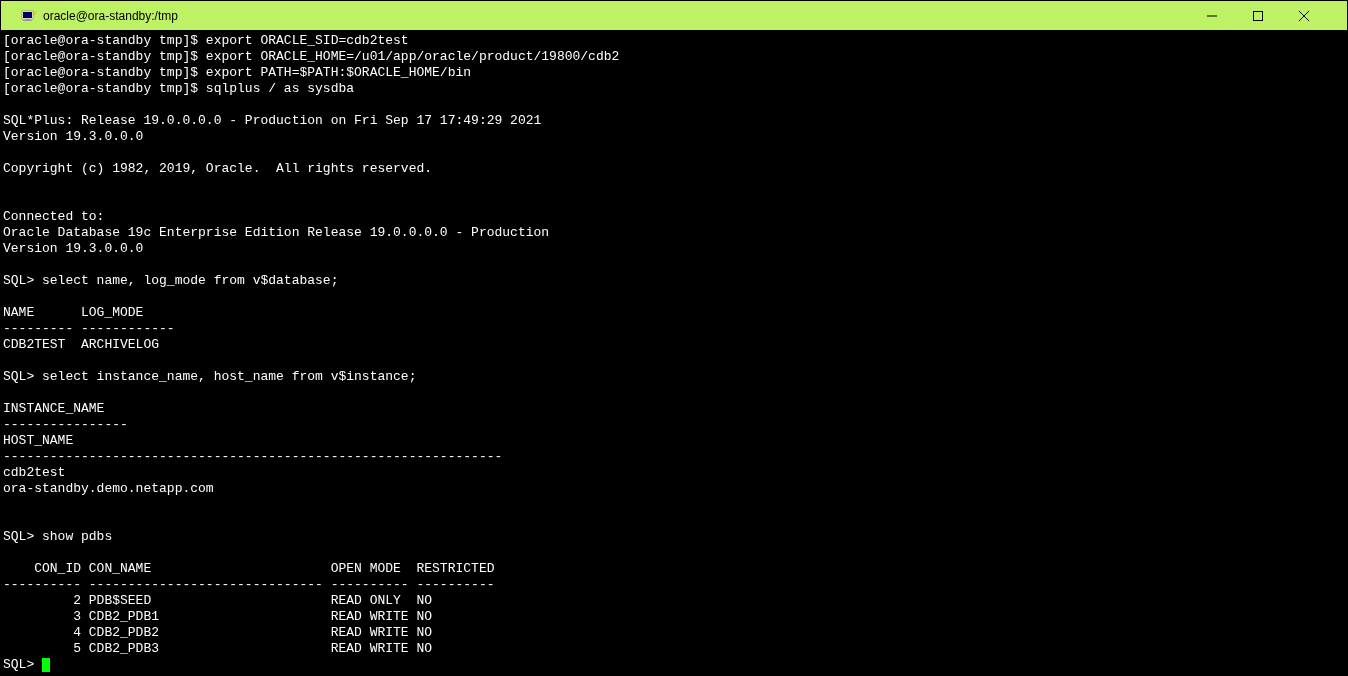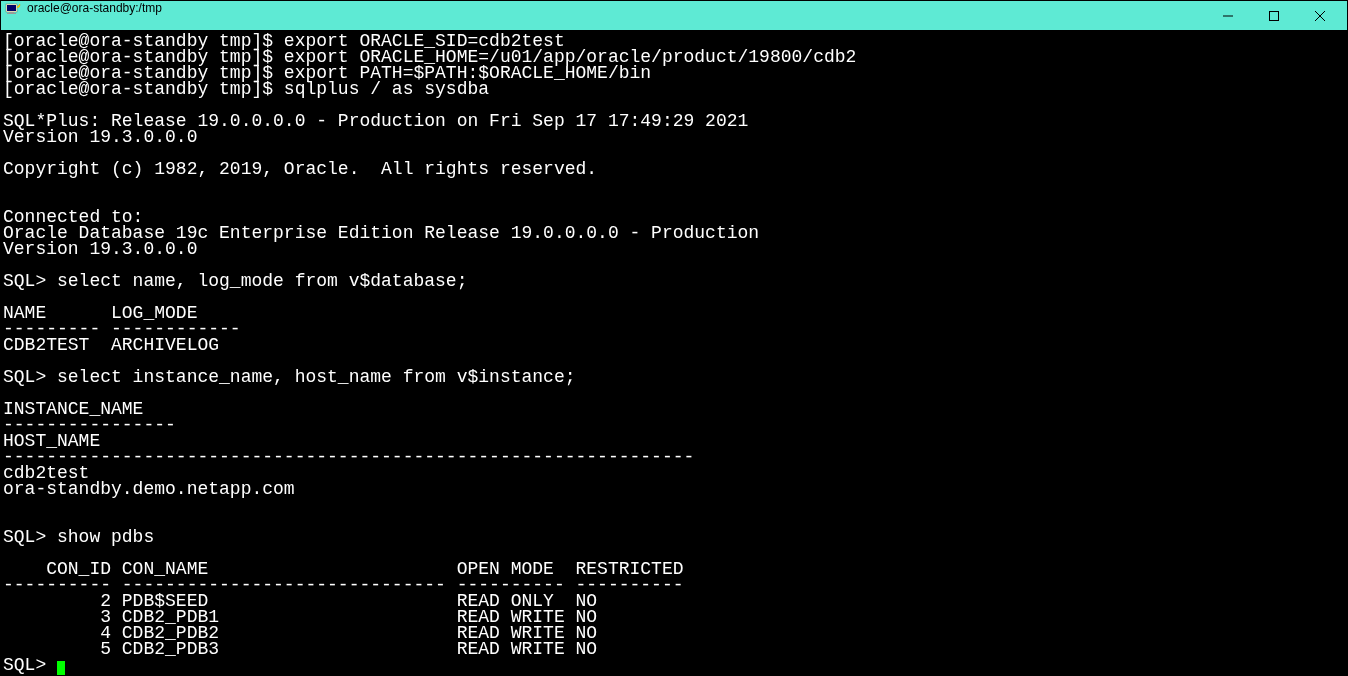--- a/index.html
+++ b/index.html
@@ -16,23 +16,24 @@
     }
     .window {
       width: 100%;
       height: 100%;
       display: flex;
       flex-direction: column;
       border: 1px solid #000;
     }
     .titlebar {
       height: 30px;
-      background: #5eead4;
+      background: #bef264;
       display: flex;
-      padding: 0 4px;
+      align-items: center;
+      padding: 0 20px;
       border-bottom: 1px solid #000;
     }
     .titlebar-icon {
       width: 16px;
       height: 16px;
       margin-right: 6px;
       display: flex;
       align-items: center;
       justify-content: center;
     }
@@ -53,21 +54,21 @@
       justify-content: center;
       cursor: pointer;
       font-size: 14px;
       color: #000;
     }
     .terminal {
       flex: 1;
       background: #000000;
       color: #ffffff;
       font-family: 'Consolas', 'Courier New', monospace;
-      font-size: 18px;
+      font-size: 13px;
       line-height: 16px;
       padding: 2px 2px;
       overflow: hidden;
       white-space: pre;
     }
     .cursor {
       display: inline-block;
       width: 8px;
       height: 14px;
       background: #00ff00;

